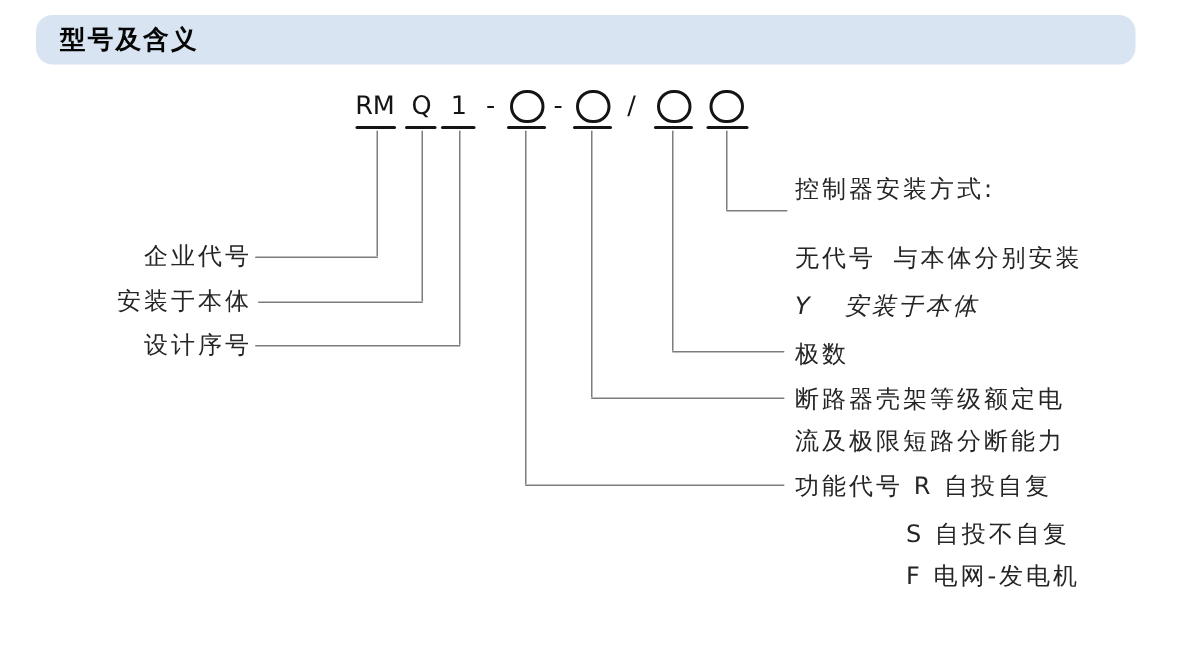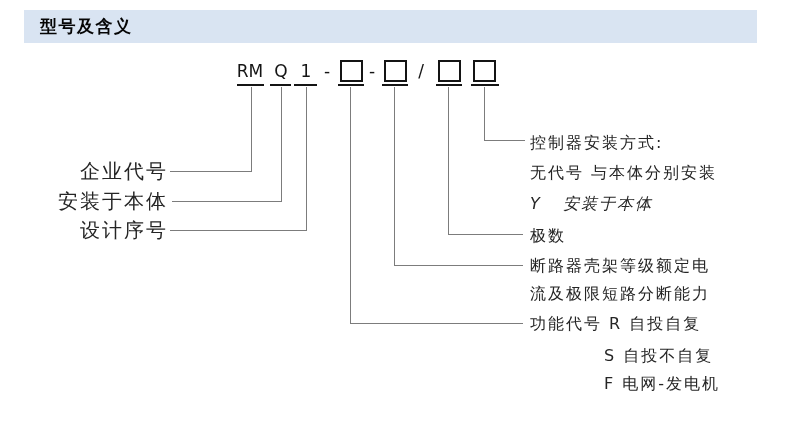--- a/index.html
+++ b/index.html
@@ -2,21 +2,21 @@
 <html><head>
 <meta charset="utf-8">
 <style>
   html,body{margin:0;padding:0;}
   body{
     width:800px;height:448px;position:relative;overflow:hidden;
     background:#ffffff;
     font-family:"DejaVu Sans","Liberation Sans",sans-serif;
     color:#1b1b1b;
   }
-  .abs{position:absolute;}
+  .abs{position:absolute;border-radius:11px;}
   
   .header-bar{
     left:24px;top:10px;width:733px;height:33px;
     background:#d9e4f2;display:flex;align-items:center;
   }
   .header-title{
     margin-left:16px;font-size:17px;font-weight:bold;color:#050505;
     letter-spacing:1.5px;white-space:pre;
   }
   
@@ -29,21 +29,21 @@
     border:2px solid #141414;
   }
   .underline{
     top:84px;height:2px;background:#141414;
   }
   .vline{width:1px;background:#7c7c7c;top:87px;}
   .hline{height:1px;background:#7c7c7c;}
   
   .llabel{
     left:18px;width:150px;text-align:right;
-    font-size:20px;letter-spacing:2px;color:#252525;white-space:pre;
+    font-size:16px;letter-spacing:2px;color:#252525;white-space:pre;
     height:20px;line-height:20px;
   }
   .rlabel{
     left:530px;font-size:16px;letter-spacing:2px;color:#252525;
     white-space:pre;height:20px;line-height:20px;
   }
   .rlabel.indent{left:604px;}
 </style>
 </head>
 <body>
@@ -92,22 +92,22 @@
   <span class="abs hline" style="left:350px;top:323px;width:173px;"></span>
 </div>
 
 <div>
   <div class="abs llabel" style="top:161px;">企业代号</div>
   <div class="abs llabel" style="top:191px;">安装于本体</div>
   <div class="abs llabel" style="top:220px;">设计序号</div>
 </div>
 
 <div>
-  <div class="abs rlabel" style="top:133px;">控制器安装方式:</div>
-  <div class="abs rlabel" style="top:163px;">无代号 与本体分别安装</div>
+  <div class="abs rlabel" style="top:116px;">控制器安装方式:</div>
+  <div class="abs rlabel" style="top:163px;font-family:Liberation Mono, monospace;">无代号 与本体分别安装</div>
   <div class="abs rlabel" style="top:194px;font-style:italic;">Y   安装于本体</div>
   <div class="abs rlabel" style="top:226px;">极数</div>
   <div class="abs rlabel" style="top:256px;">断路器壳架等级额定电</div>
   <div class="abs rlabel" style="top:284px;">流及极限短路分断能力</div>
   <div class="abs rlabel" style="top:314px;">功能代号 R 自投自复</div>
   <div class="abs rlabel indent" style="top:346px;">S 自投不自复</div>
   <div class="abs rlabel indent" style="top:374px;">F 电网-发电机</div>
 </div>
 
 </body></html>

